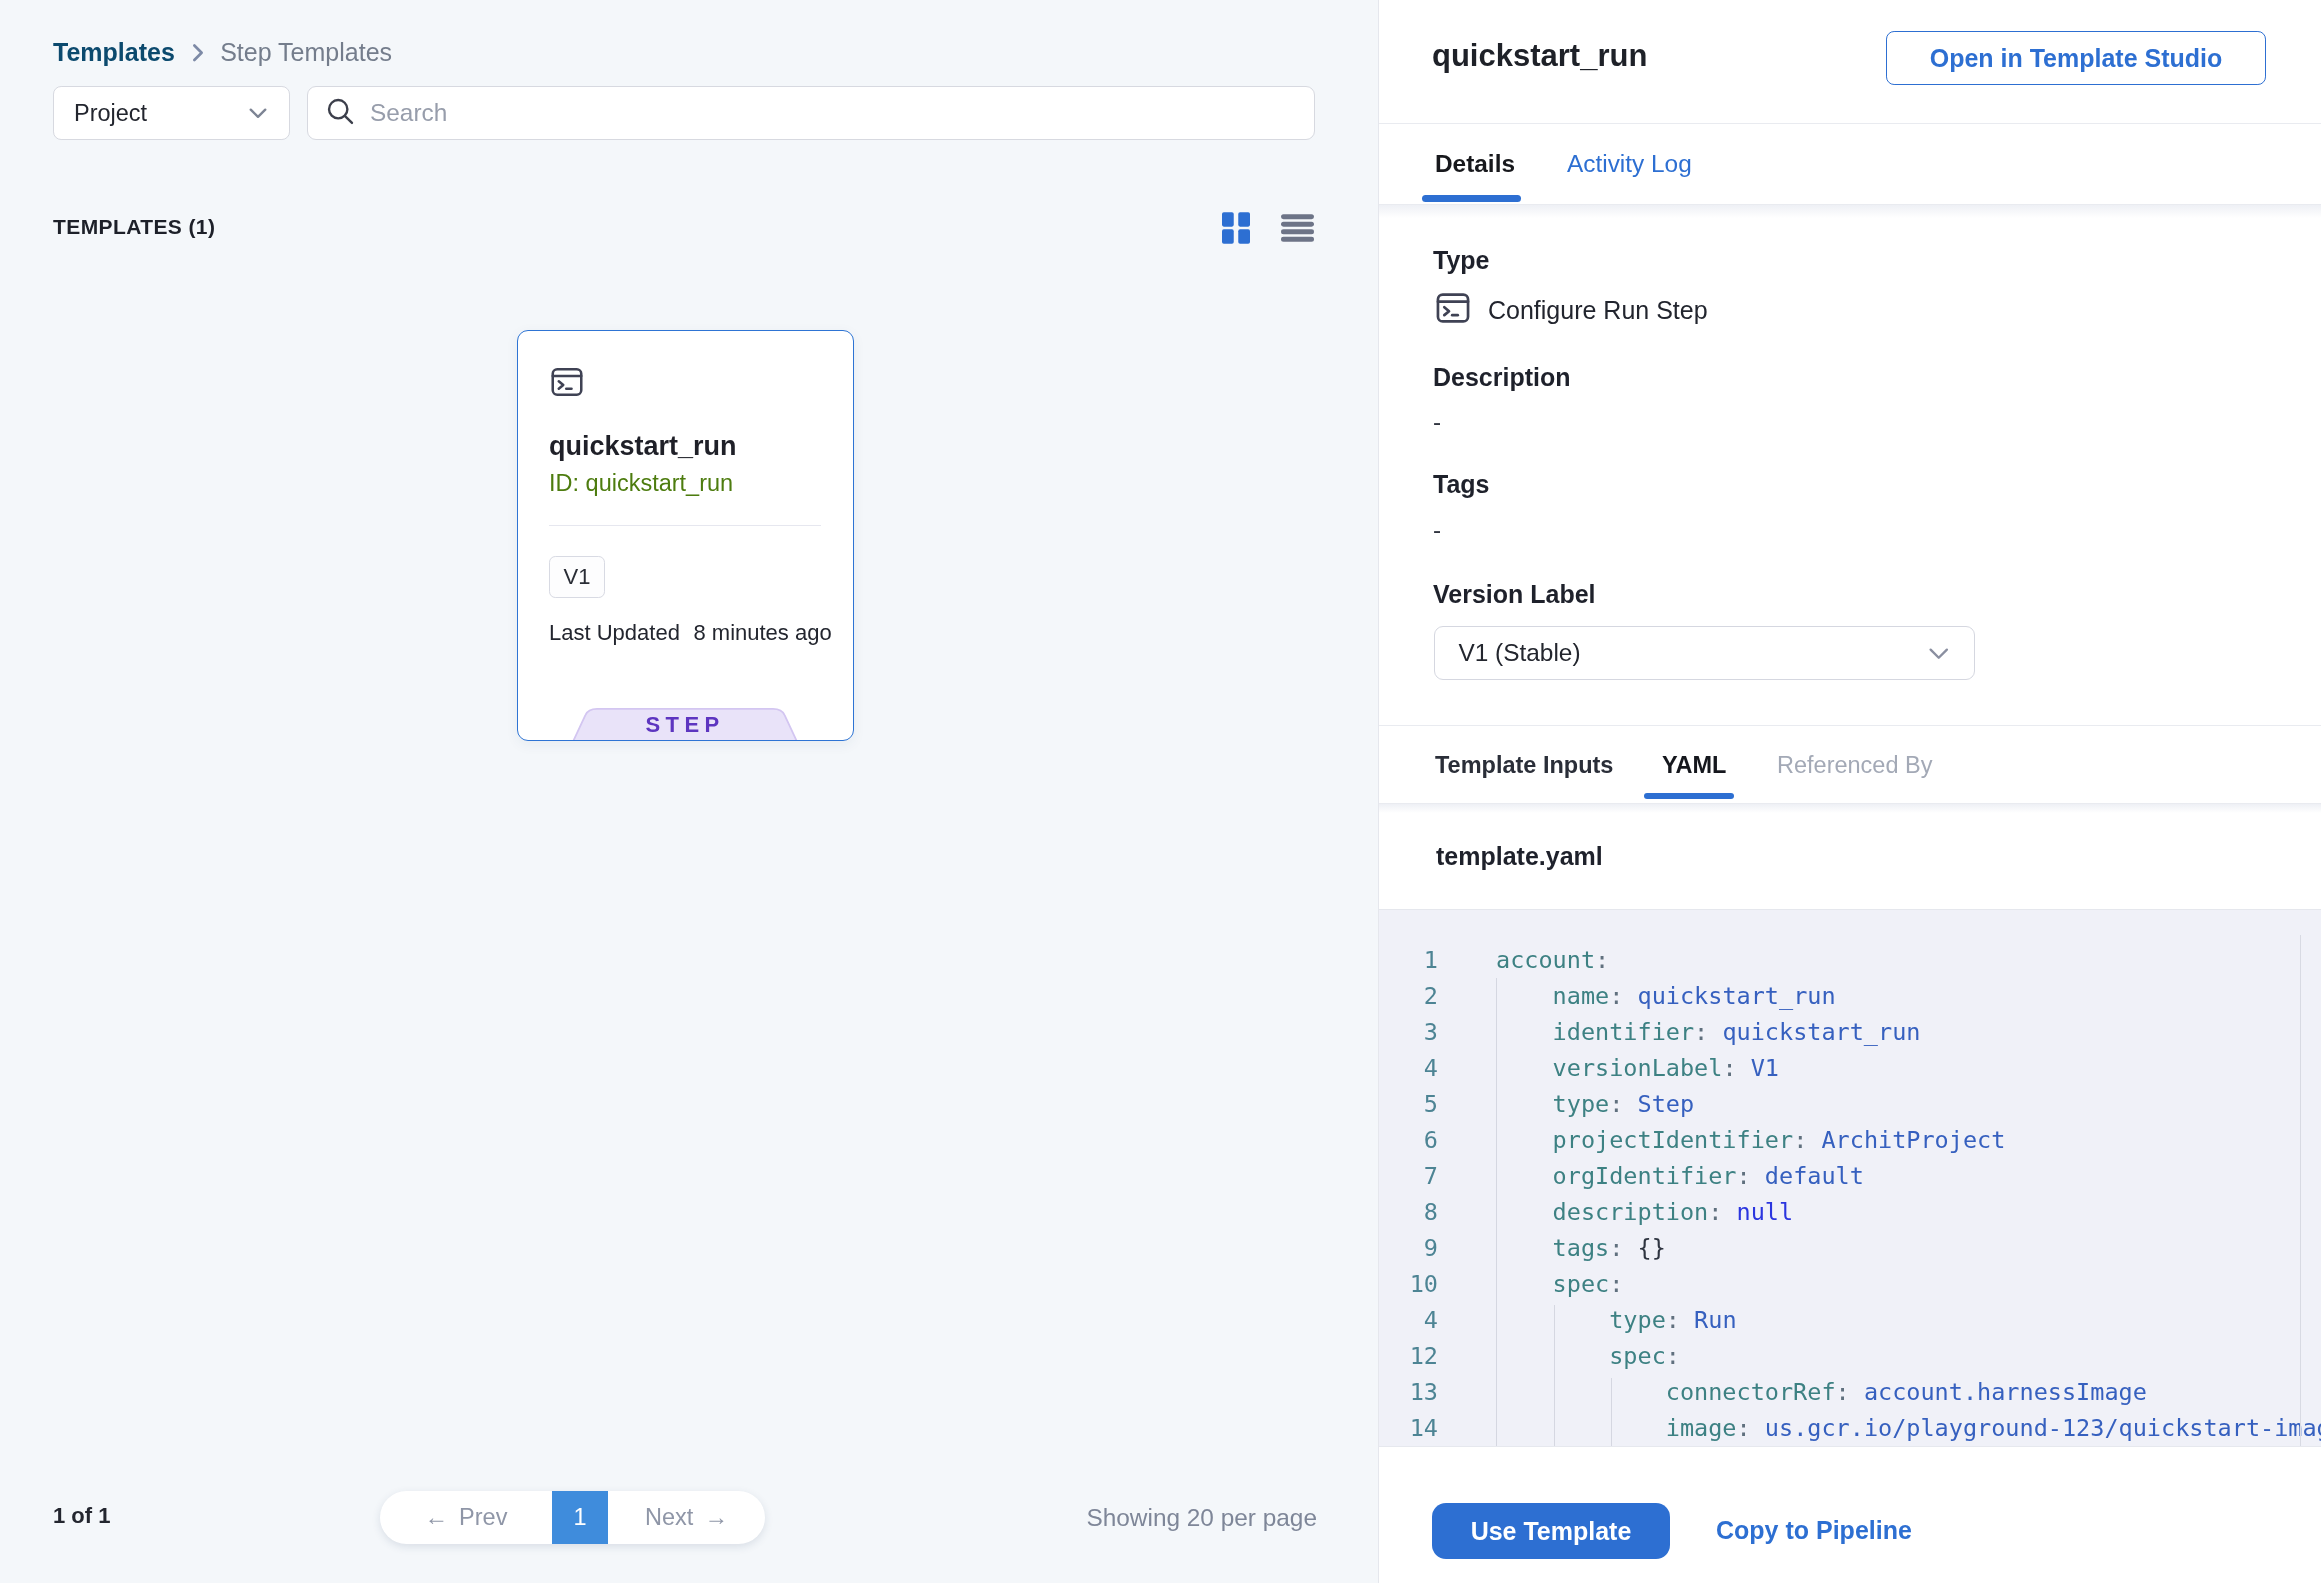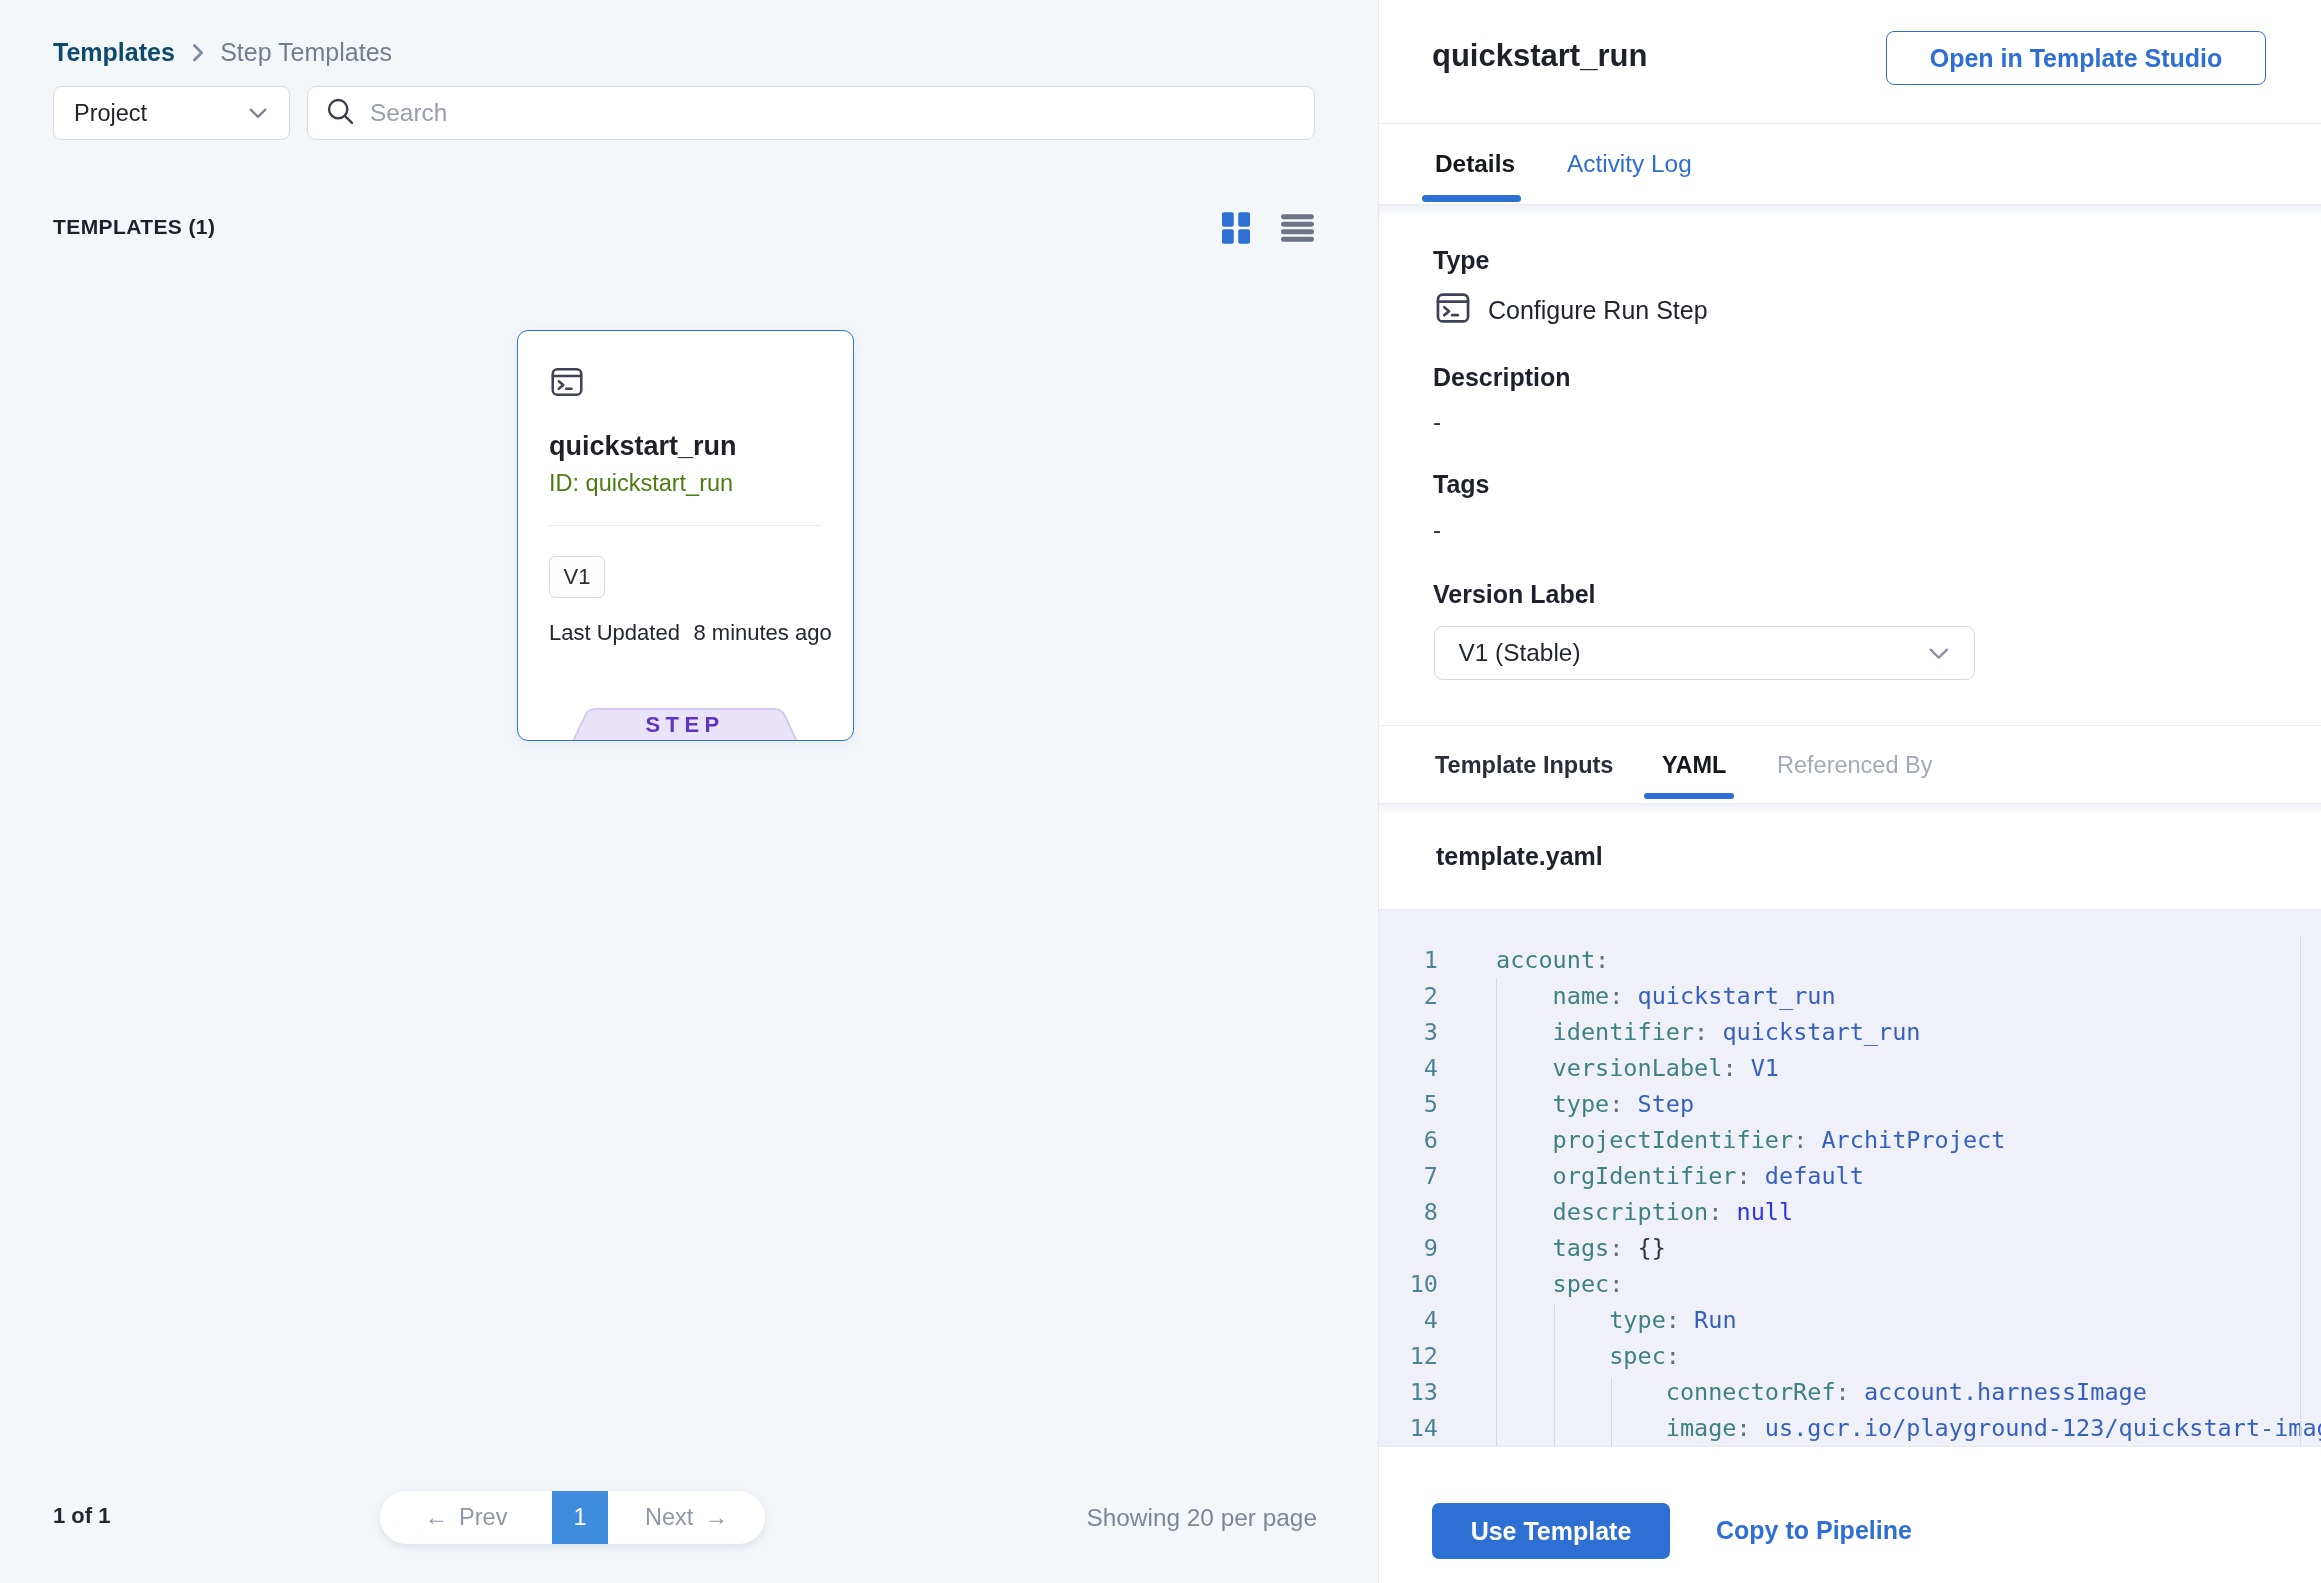--- a/index.html
+++ b/index.html
@@ -75,21 +75,21 @@
   .ln{width:59px;flex:none;text-align:right;color:var(--code-linenum);}
   .ct{margin-left:58px;}
   .k{color:var(--code-key);}
   .colon{color:#60707e;}
   .v{color:var(--code-value);}
   .null{color:var(--code-null);}
   .punct{color:var(--code-punct);}
   .indent-guide{position:absolute;width:1.4px;background:#d5d7e1;}
   .minimap-divider{position:absolute;left:921px;top:25px;bottom:0;width:1.4px;background:#d8dae3;}
 
-  .use-template-btn{position:absolute;left:53px;top:1503px;width:238px;height:56px;background:var(--primary-blue);border:none;border-radius:7px;color:#fff;font-size:25px;font-weight:700;display:flex;align-items:center;justify-content:center;cursor:pointer;}
+  .use-template-btn{position:absolute;left:53px;top:1503px;width:238px;height:56px;background:var(--primary-blue);border:none;border-radius:14px;color:#fff;font-size:25px;font-weight:700;display:flex;align-items:center;justify-content:center;cursor:pointer;}
   .copy-pipeline-link{position:absolute;left:337px;top:1516px;font-size:25px;font-weight:700;color:var(--primary-blue);cursor:pointer;}
 </style>
 </head>
 <body>
 
 <div class="left-panel">
 
   <div class="breadcrumb">
     <span class="crumb-link">Templates</span>
     <span class="crumb-sep">

